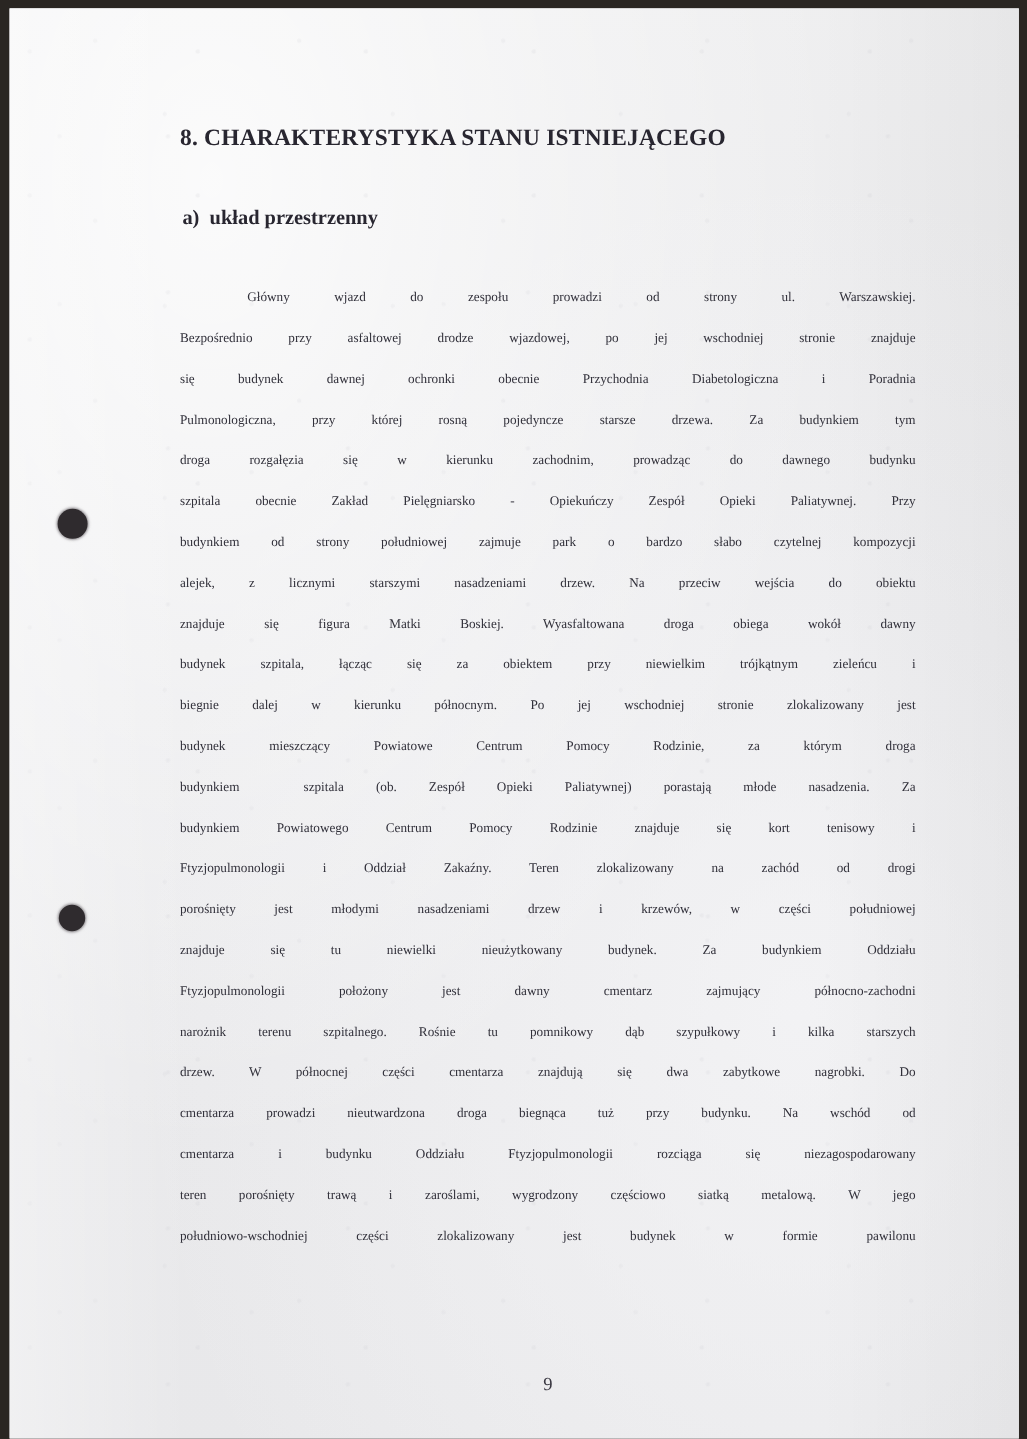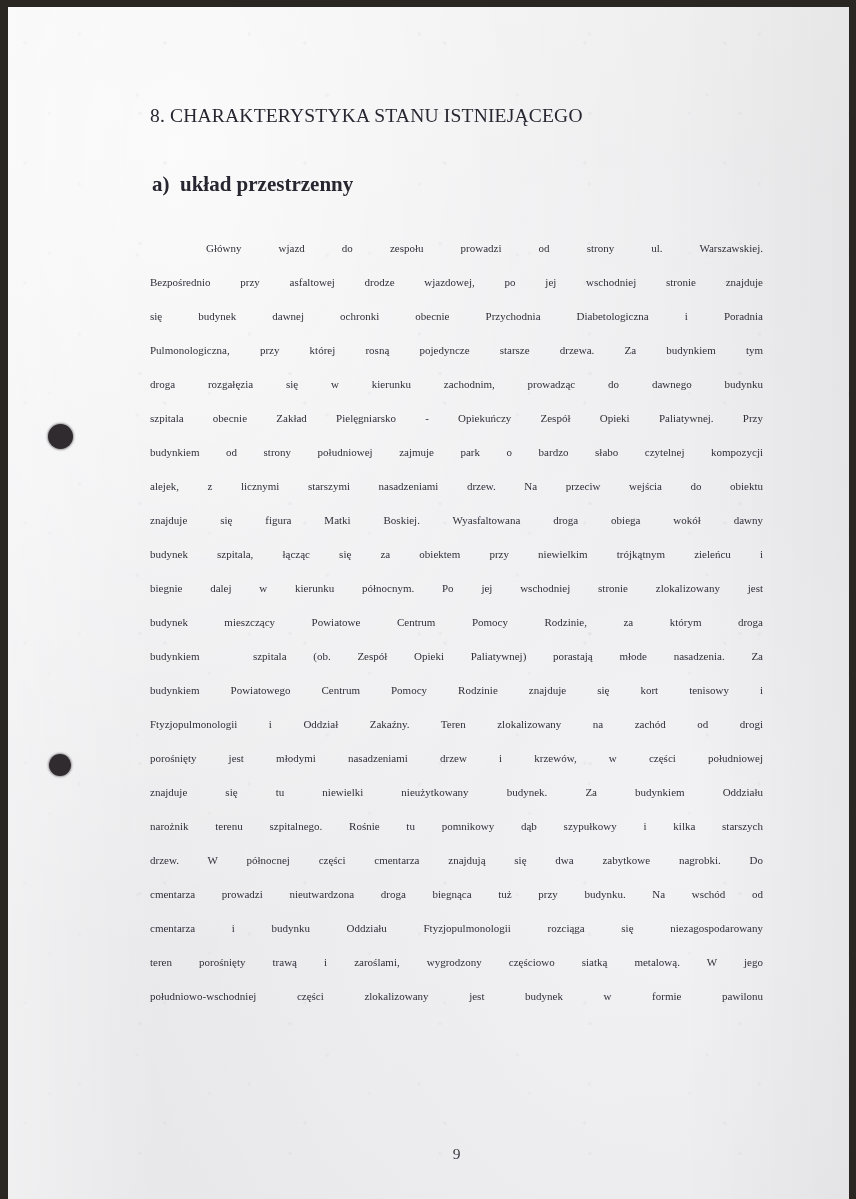--- a/index.html
+++ b/index.html
@@ -75,31 +75,31 @@
     top: 0;
     width: 613px;
     color: #2e2c33;
   }
 
   #section-heading {
     position: absolute;
     top: 98px;
     left: 0;
     font-size: 19.5px;
-    font-weight: normal;
+    font-weight: bold;
     letter-spacing: 0.2px;
     white-space: nowrap;
     color: #282630;
   }
 
   #subsection-heading {
     position: absolute;
     top: 165px;
     left: 2px;
-    font-size: 21px;
+    font-size: 17px;
     font-weight: bold;
     white-space: pre;
     color: #282630;
   }
 
   #body-text {
     position: absolute;
     top: 224px;
     left: 0;
     width: 613px;
@@ -161,20 +161,21 @@
           <span class="doc-line">alejek, z licznymi starszymi nasadzeniami drzew. Na przeciw wejścia do obiektu</span>
           <span class="doc-line">znajduje  się  figura  Matki  Boskiej.  Wyasfaltowana  droga  obiega  wokół  dawny</span>
           <span class="doc-line">budynek szpitala, łącząc się za obiektem przy niewielkim trójkątnym zieleńcu i</span>
           <span class="doc-line">biegnie dalej w kierunku północnym. Po jej wschodniej stronie zlokalizowany jest</span>
           <span class="doc-line">budynek  mieszczący  Powiatowe  Centrum  Pomocy  Rodzinie,  za  którym  droga</span>
           <span class="doc-line">budynkiem  szpitala (ob. Zespół Opieki Paliatywnej) porastają młode nasadzenia. Za</span>
           <span class="doc-line">budynkiem Powiatowego Centrum Pomocy Rodzinie znajduje się kort tenisowy i</span>
           <span class="doc-line">Ftyzjopulmonologii i Oddział Zakaźny. Teren zlokalizowany na zachód od drogi</span>
           <span class="doc-line">porośnięty  jest  młodymi  nasadzeniami  drzew  i  krzewów,  w  części  południowej</span>
           <span class="doc-line">znajduje  się  tu  niewielki  nieużytkowany  budynek.  Za  budynkiem  Oddziału</span>
+          <span class="doc-line">Ftyzjopulmonologii położony jest dawny cmentarz zajmujący północno-zachodni</span>
           <span class="doc-line">narożnik terenu szpitalnego. Rośnie tu pomnikowy dąb szypułkowy i kilka starszych</span>
           <span class="doc-line">drzew. W północnej części cmentarza znajdują się dwa zabytkowe nagrobki. Do</span>
           <span class="doc-line">cmentarza prowadzi nieutwardzona droga biegnąca tuż przy budynku. Na wschód od</span>
           <span class="doc-line">cmentarza i budynku Oddziału Ftyzjopulmonologii rozciąga się niezagospodarowany</span>
           <span class="doc-line">teren porośnięty trawą i zaroślami, wygrodzony częściowo siatką metalową. W jego</span>
           <span class="doc-line">południowo-wschodniej  części  zlokalizowany  jest  budynek  w  formie  pawilonu</span>
         </div>
 
       <div id="page-number">9</div>
     </div>

